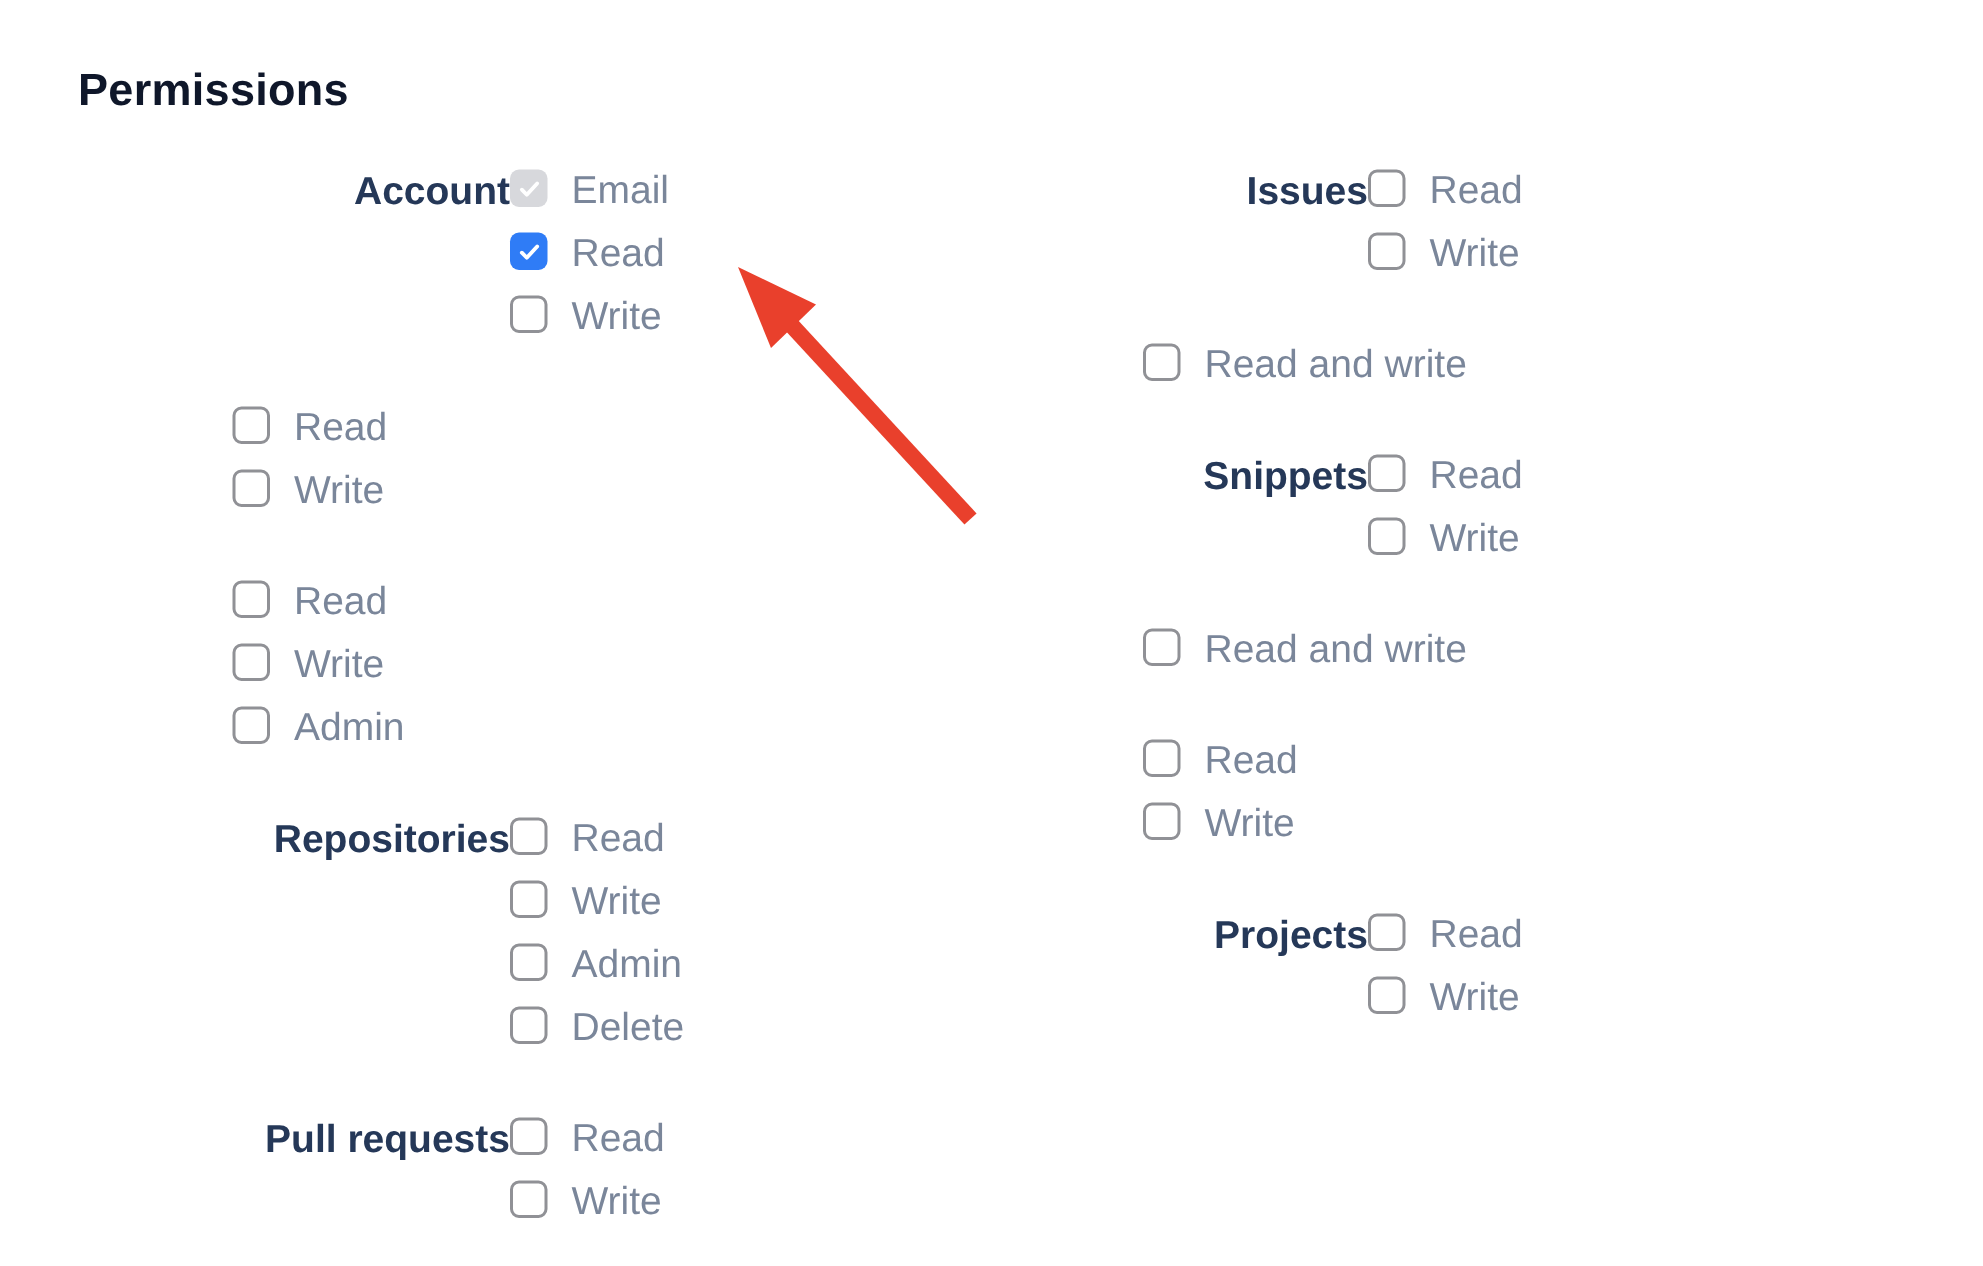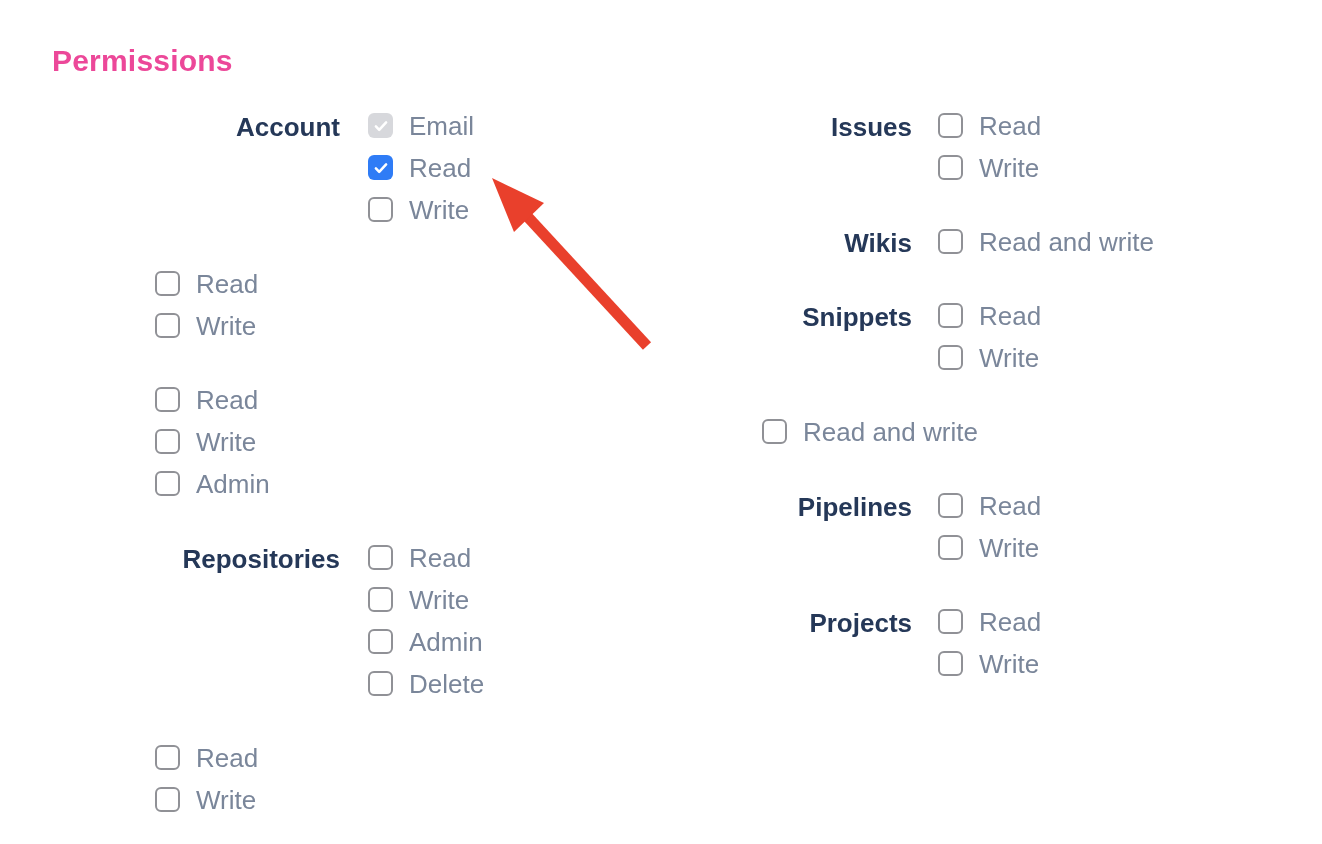--- a/index.html
+++ b/index.html
@@ -1,35 +1,35 @@
 <!DOCTYPE html>
 <html><head>
 <meta charset="utf-8">
 <style>
   html, body { margin:0; padding:0; background:#ffffff; }
   body { font-family:"Liberation Sans", sans-serif; }
   .page { position:relative; width:1322px; height:844px; background:#ffffff; overflow:hidden; }
 
   .page-title {
     position:absolute; left:52px; top:44px; margin:0;
-    font-size:30px; font-weight:700; color:#ec4899; letter-spacing:0.2px;
+    font-size:30px; font-weight:700; color:#0f172a; letter-spacing:0.2px;
   }
 
   .col { position:absolute; top:112px; }
   .col-left  { left:155px; }
   .col-right { left:762px; }
 
   .perm-group { display:flex; align-items:flex-start; margin-bottom:32px; }
 
   .perm-label {
     text-align:right; font-weight:700; font-size:26px; line-height:29px;
     color:#253858; padding-top:1px; flex:none;
   }
-  .col-left  .perm-label { width:185px; margin-right:28px; }
-  .col-right .perm-label { width:150px; margin-right:26px; }
+  .col-left  .perm-label { width:185px; }
+  .col-right .perm-label { width:150px; }
 
   .perm-options { display:flex; flex-direction:column; }
 
   .perm-option { display:flex; align-items:flex-start; height:42px; cursor:pointer; }
 
   .cb {
     width:25px; height:25px; border-radius:6px; box-sizing:border-box;
     flex:none; margin-top:1px; display:flex; align-items:center; justify-content:center;
   }
   .cb-unchecked        { border:2px solid #909196; background:#ffffff; }
@@ -117,20 +117,21 @@
             <span class="cb cb-unchecked"></span>
             <span class="opt-text">Admin</span>
           </label>
           <label class="perm-option">
             <span class="cb cb-unchecked"></span>
             <span class="opt-text">Delete</span>
           </label>
         </div>
       </div>
       <div class="perm-group">
+        <div class="perm-label">Pull requests</div>
         <div class="perm-options">
           <label class="perm-option">
             <span class="cb cb-unchecked"></span>
             <span class="opt-text">Read</span>
           </label>
           <label class="perm-option">
             <span class="cb cb-unchecked"></span>
             <span class="opt-text">Write</span>
           </label>
         </div>
@@ -144,21 +145,20 @@
             <span class="cb cb-unchecked"></span>
             <span class="opt-text">Read</span>
           </label>
           <label class="perm-option">
             <span class="cb cb-unchecked"></span>
             <span class="opt-text">Write</span>
           </label>
         </div>
       </div>
       <div class="perm-group">
-        <div class="perm-label">Wikis</div>
         <div class="perm-options">
           <label class="perm-option">
             <span class="cb cb-unchecked"></span>
             <span class="opt-text">Read and write</span>
           </label>
         </div>
       </div>
       <div class="perm-group">
         <div class="perm-label">Snippets</div>
         <div class="perm-options">
@@ -174,21 +174,20 @@
       </div>
       <div class="perm-group">
         <div class="perm-options">
           <label class="perm-option">
             <span class="cb cb-unchecked"></span>
             <span class="opt-text">Read and write</span>
           </label>
         </div>
       </div>
       <div class="perm-group">
-        <div class="perm-label">Pipelines</div>
         <div class="perm-options">
           <label class="perm-option">
             <span class="cb cb-unchecked"></span>
             <span class="opt-text">Read</span>
           </label>
           <label class="perm-option">
             <span class="cb cb-unchecked"></span>
             <span class="opt-text">Write</span>
           </label>
         </div>

